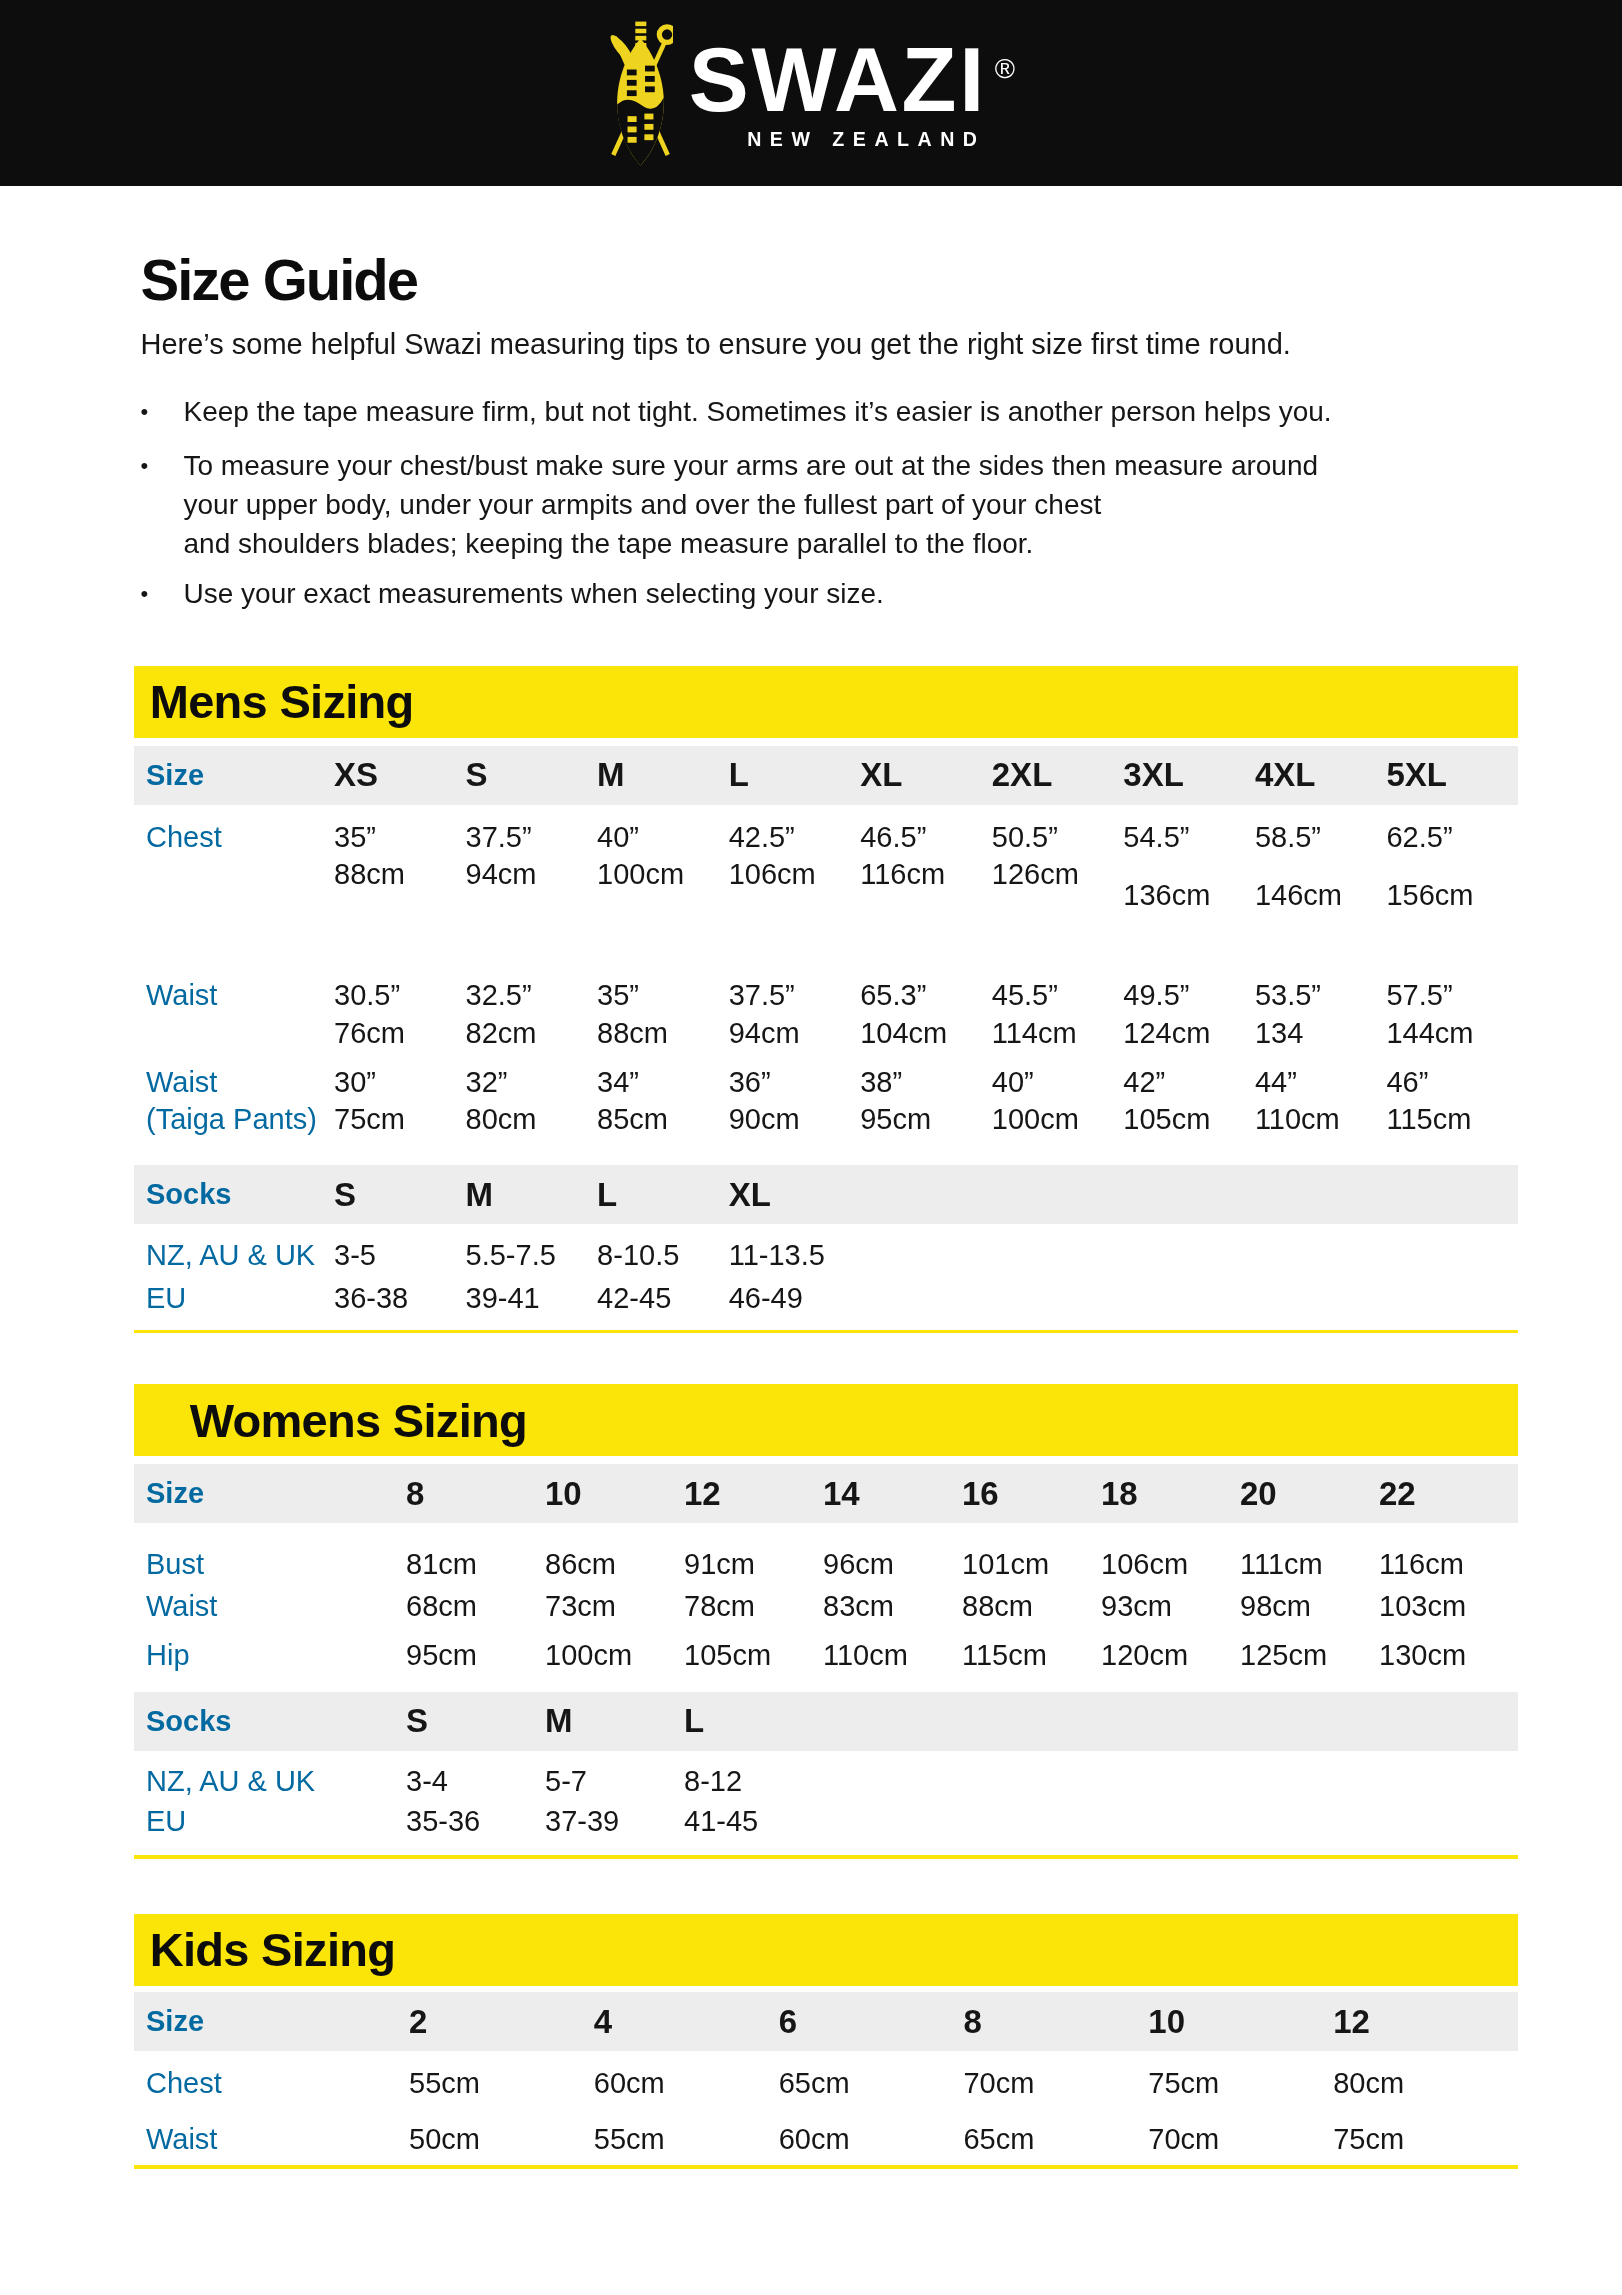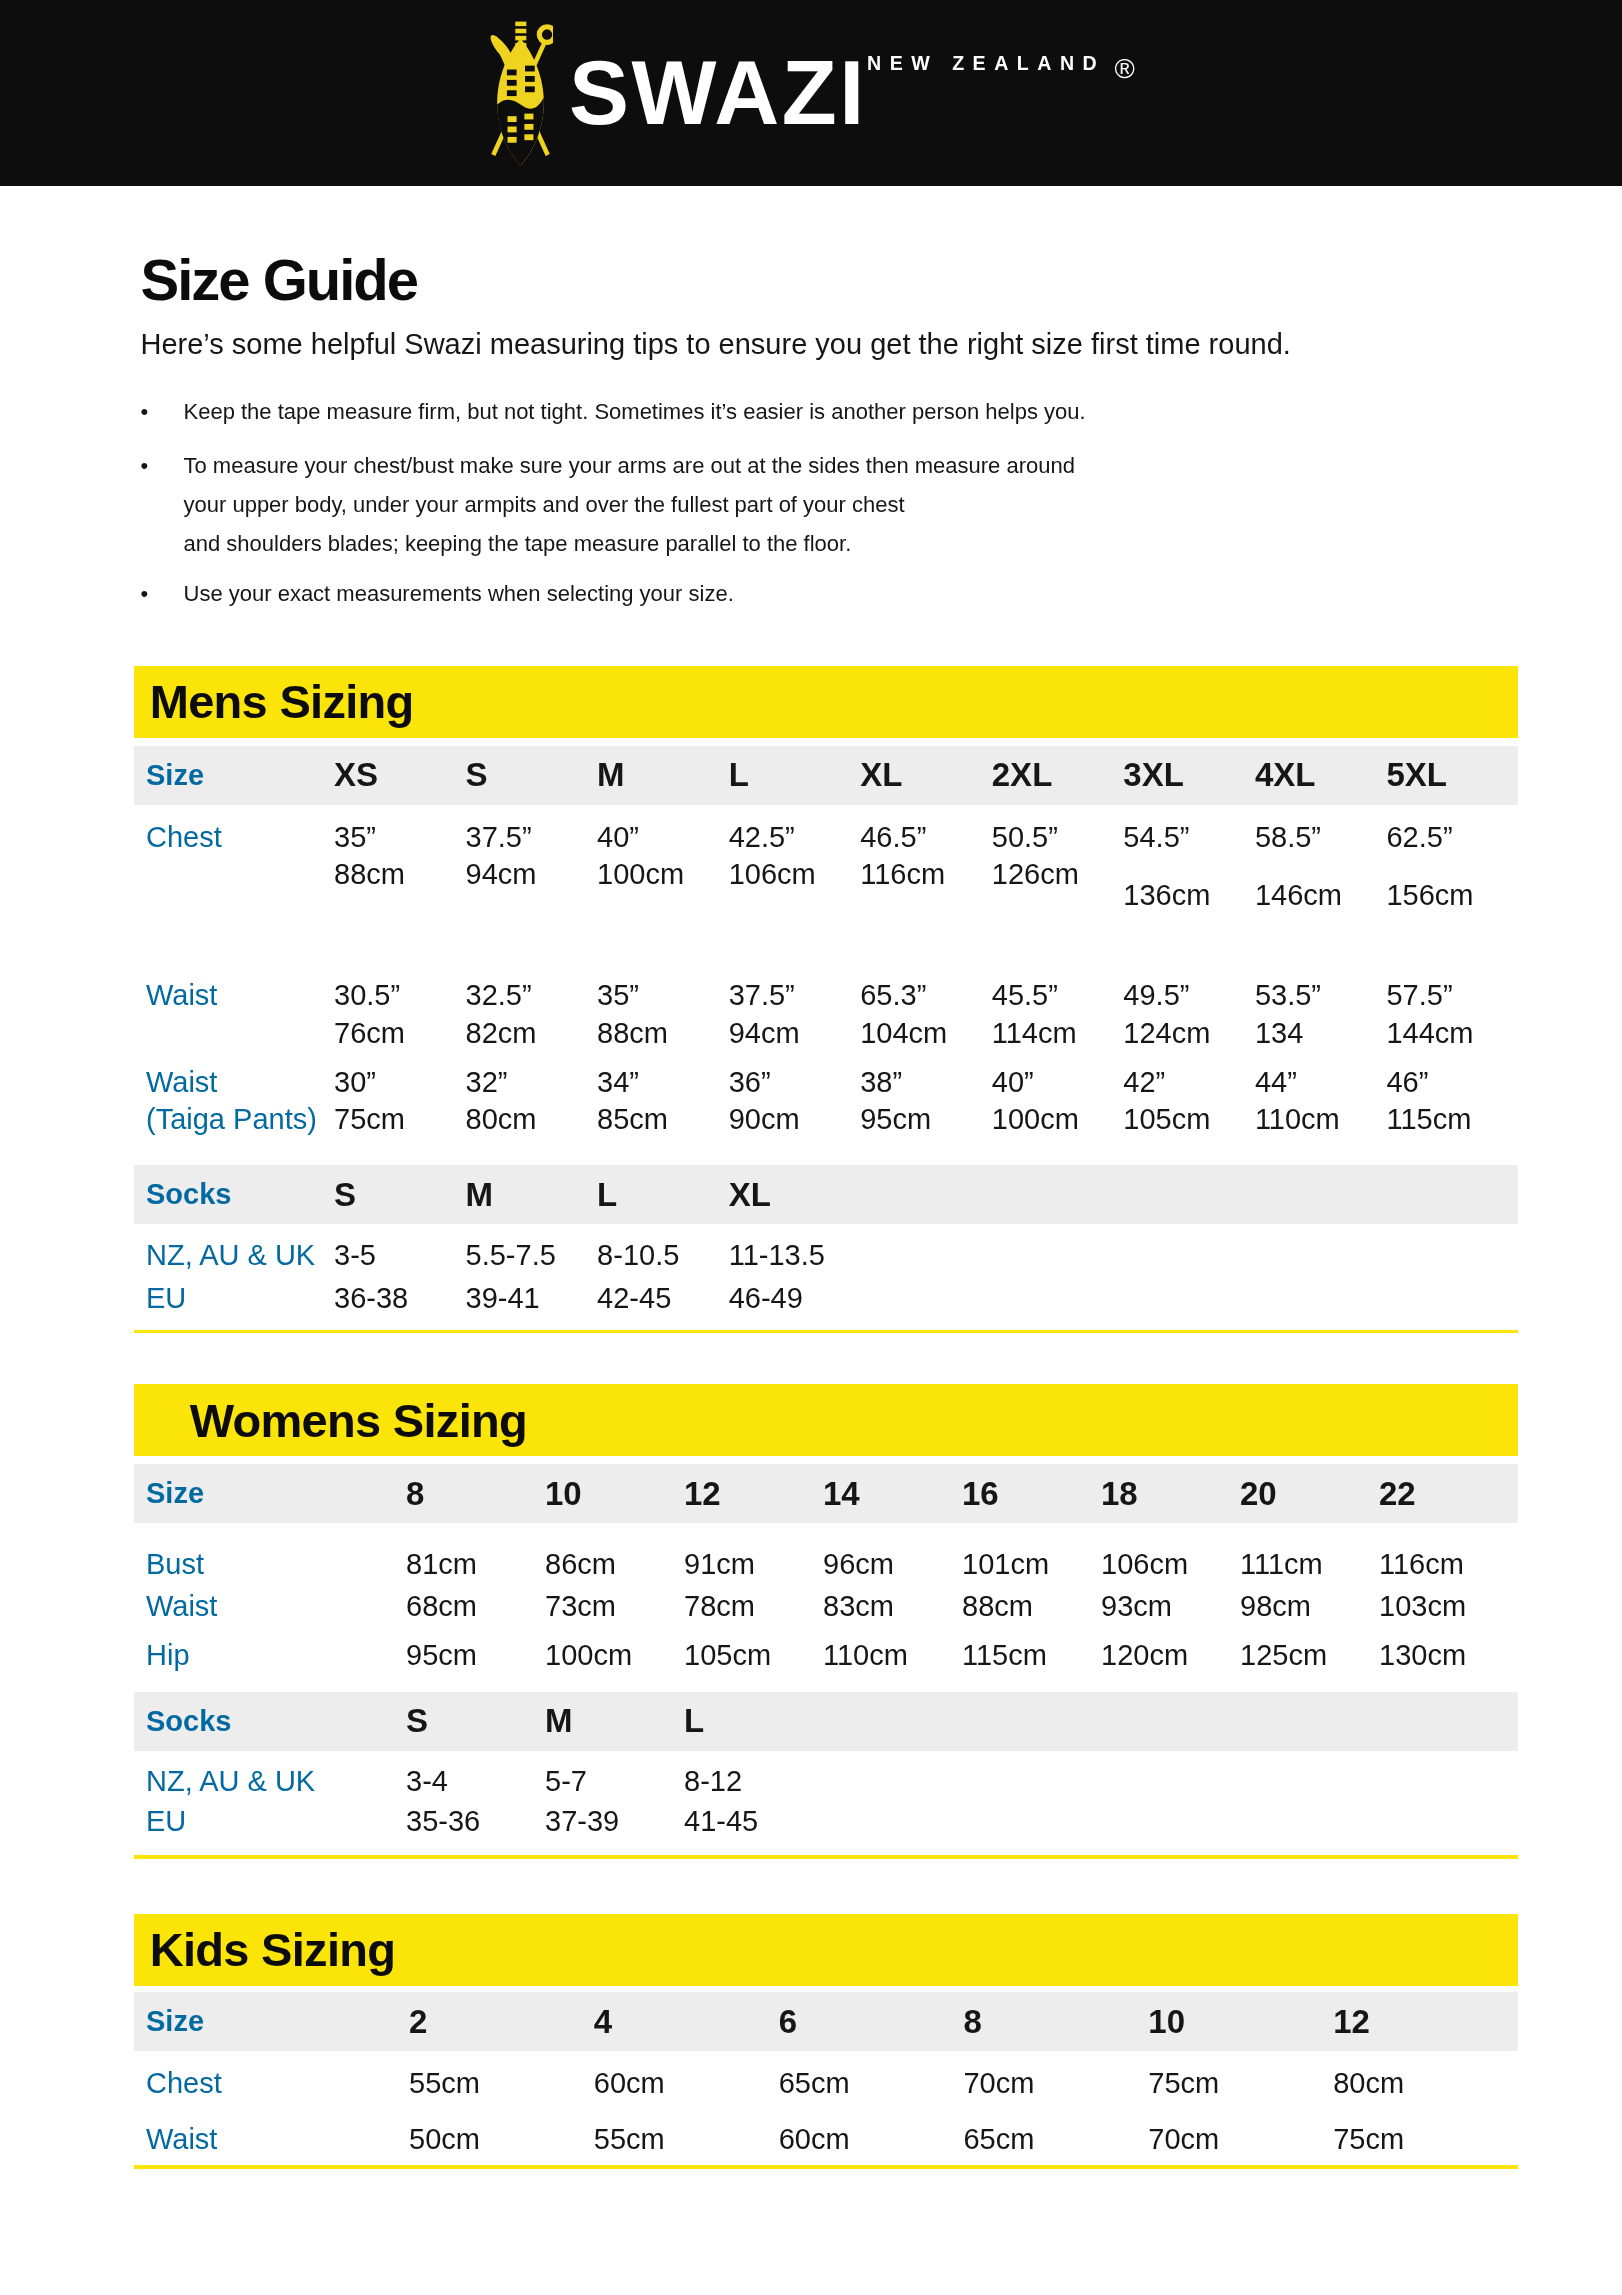--- a/index.html
+++ b/index.html
@@ -9,21 +9,21 @@
     font-family:"Liberation Sans","DejaVu Sans",sans-serif;
     font-stretch:condensed;
     color:#111111;
     position:relative;
   }
 
   
   .topbar { height:186px; background:#0d0d0d; display:flex; justify-content:center; align-items:center; }
   .logo { display:flex; align-items:center; }
   .shield-wrap { width:65px; height:149px; margin-right:15.7px; }
-  .logo-main { display:flex; }
+  .logo-main { display:flex; flex-direction:column; }
   .brand {
     color:#ffffff; font-size:90px; font-weight:900; line-height:1;
     letter-spacing:2.6px;
   }
   .tagline {
     color:#ffffff; font-size:19.6px; font-weight:700; letter-spacing:8.5px;
     text-align:right; margin-top:3.9px; padding-right:1.3px;
   }
   .reg { color:#ffffff; font-size:27.5px; font-weight:400; position:relative; top:-23.6px; margin-left:7.9px; }
 
@@ -34,21 +34,21 @@
     margin:65px 0 0 6.5px;
     font-size:58px; font-weight:900; letter-spacing:-2px; line-height:1; color:#0c0c0c;
   }
   .intro-subtitle { margin:18.3px 0 0 6.5px; font-size:29px; line-height:34px; color:#161616; }
 
   .bullets { margin:31px 0 0 6.5px; list-style:none; }
   .bullet-item { display:flex; }
   .bullet-item.b1 { margin-bottom:14.4px; }
   .bullet-item.b2 { margin-bottom:11px; }
   .bullet-marker { width:43px; font-size:22px; line-height:39px; color:#161616; flex:none; }
-  .bullet-text { font-size:22px; line-height:39px; color:#161616; white-space:pre-line; }
+  .bullet-text { font-size:28px; line-height:39px; color:#161616; white-space:pre-line; }
 
   
   .band { height:72px; display:flex; align-items:center; }
   .band-yellow { background:#fbe408; }
   .band-title { font-size:47px; font-weight:900; letter-spacing:-0.7px; color:#0c0c0c; padding-left:15.7px; }
 
   
   .trow { display:grid; }
   .grid-m { grid-template-columns:200px repeat(9,1fr); }
   .grid-w { grid-template-columns:272px repeat(8,1fr); }

